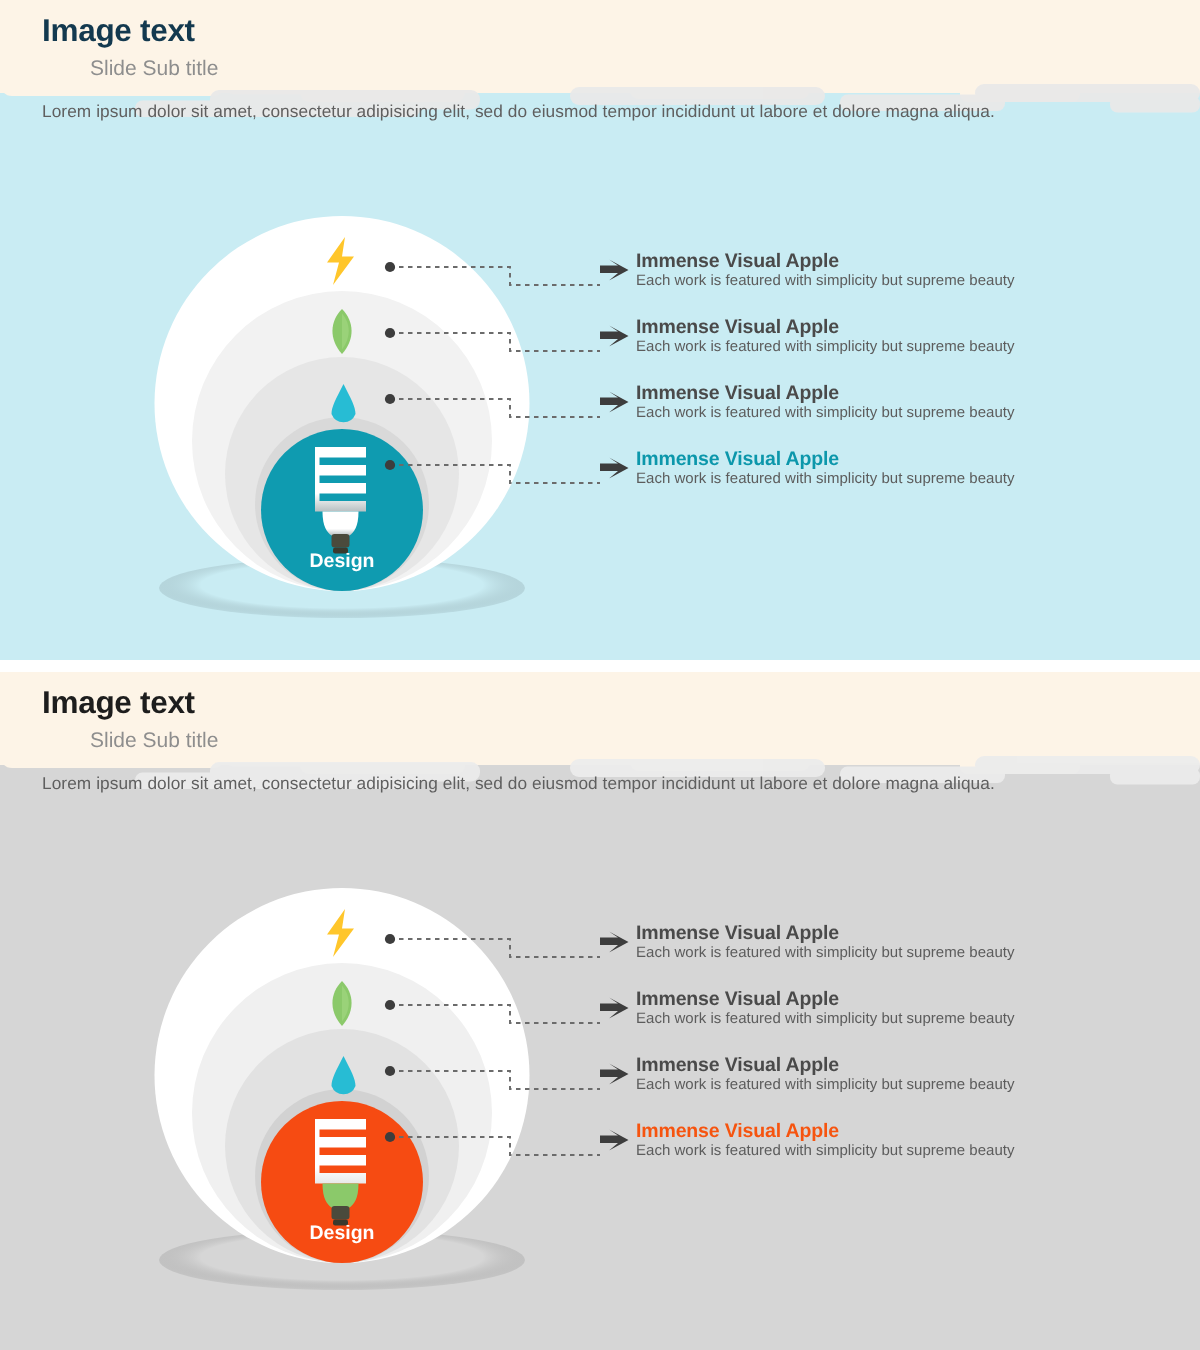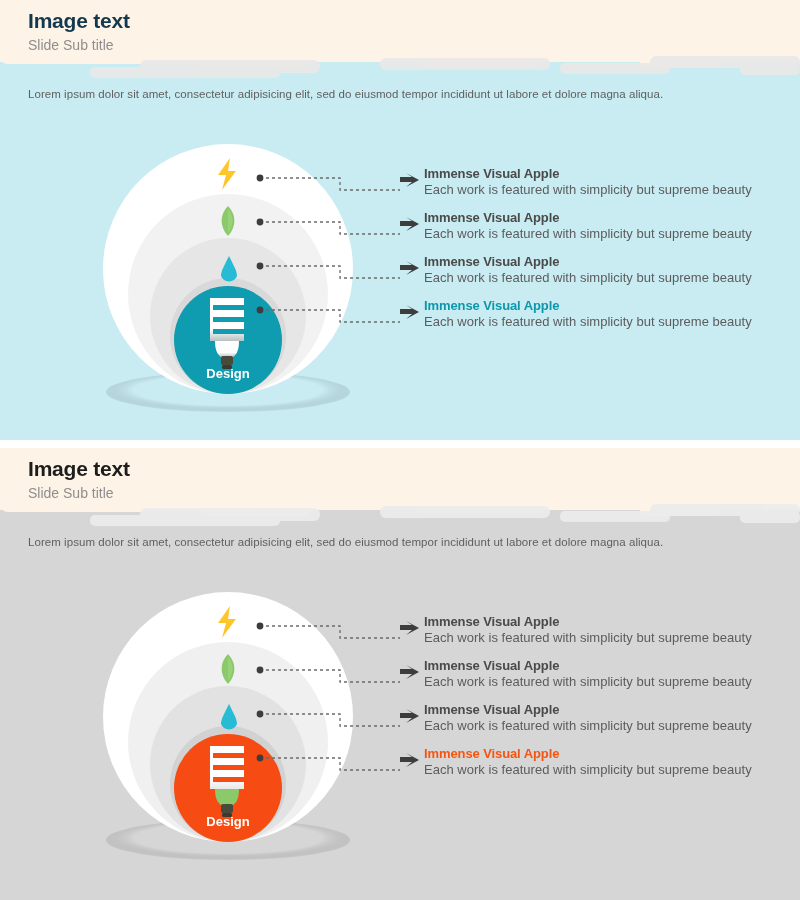--- a/index.html
+++ b/index.html
@@ -59,38 +59,39 @@
     line-height: 26px;
   }
   .panel.top .title    { color: #13394f; }
   .panel.bottom .title { color: #1d1d1d; }
 
   .subtitle {
     font-size: 14px;
     color: #8e8e8e;
     line-height: 20px;
     margin-top: 1px;
+    margin-left: 32px;
   }
 
   
   .clouds {
     position: absolute;
     left: 0;
     top: 46px;
     width: 800px;
     height: 34px;
     z-index: 4;
   }
   .clouds svg { display: block; width: 800px; height: 34px; }
 
   
   .lorem {
     position: absolute;
     left: 28px;
-    top: 88px;
+    top: 69px;
     font-size: 11.5px;
     color: #5f5f5f;
     letter-spacing: 0.05px;
     z-index: 5;
   }
 
   
   .diagram {
     position: absolute;
     left: 86px;
@@ -142,21 +143,21 @@
     font-weight: bold;
     color: #4a4a4a;
     letter-spacing: -0.1px;
   }
   .item-title.accent-teal   { color: #0c97ab; }
   .item-title.accent-orange { color: #f6540f; }
   .item-desc {
     position: absolute;
     left: 24px;
     top: 16px;
-    font-size: 13px;
+    font-size: 10px;
     color: #5c5c5c;
     letter-spacing: 0.02px;
   }
 
   .design-label {
     font-size: 13px;
     font-weight: bold;
     fill: #ffffff;
   }
 </style>

